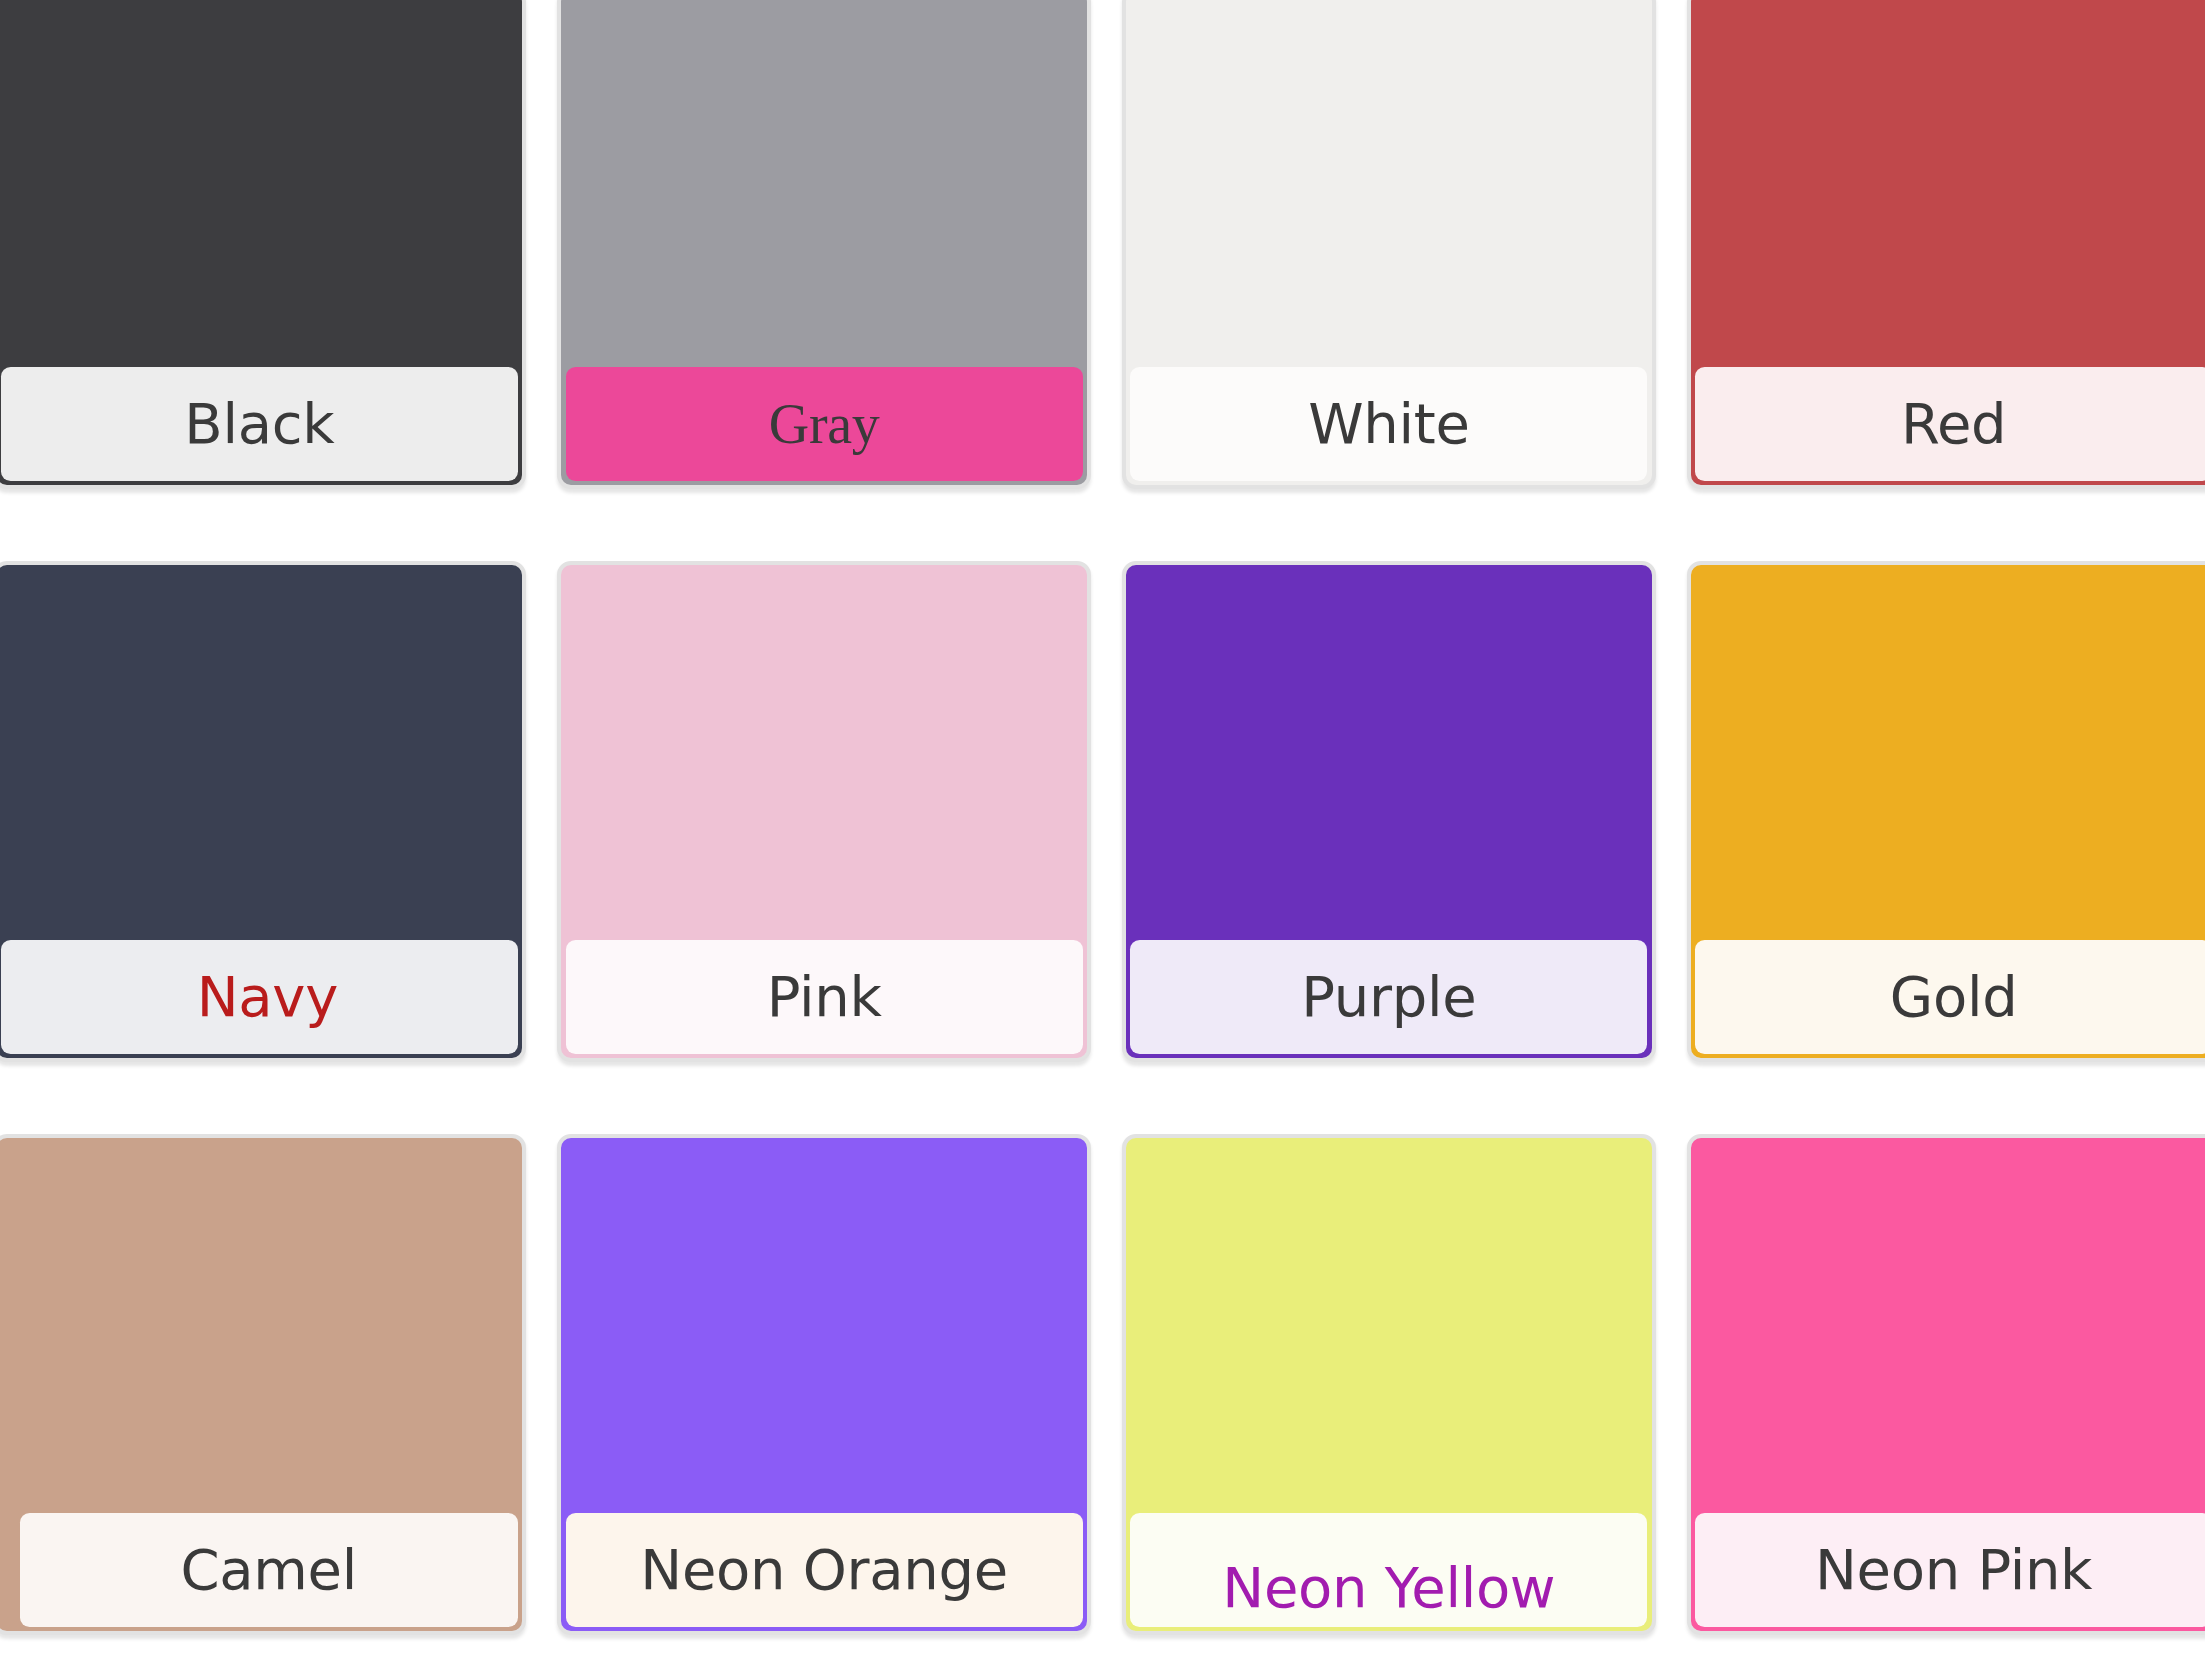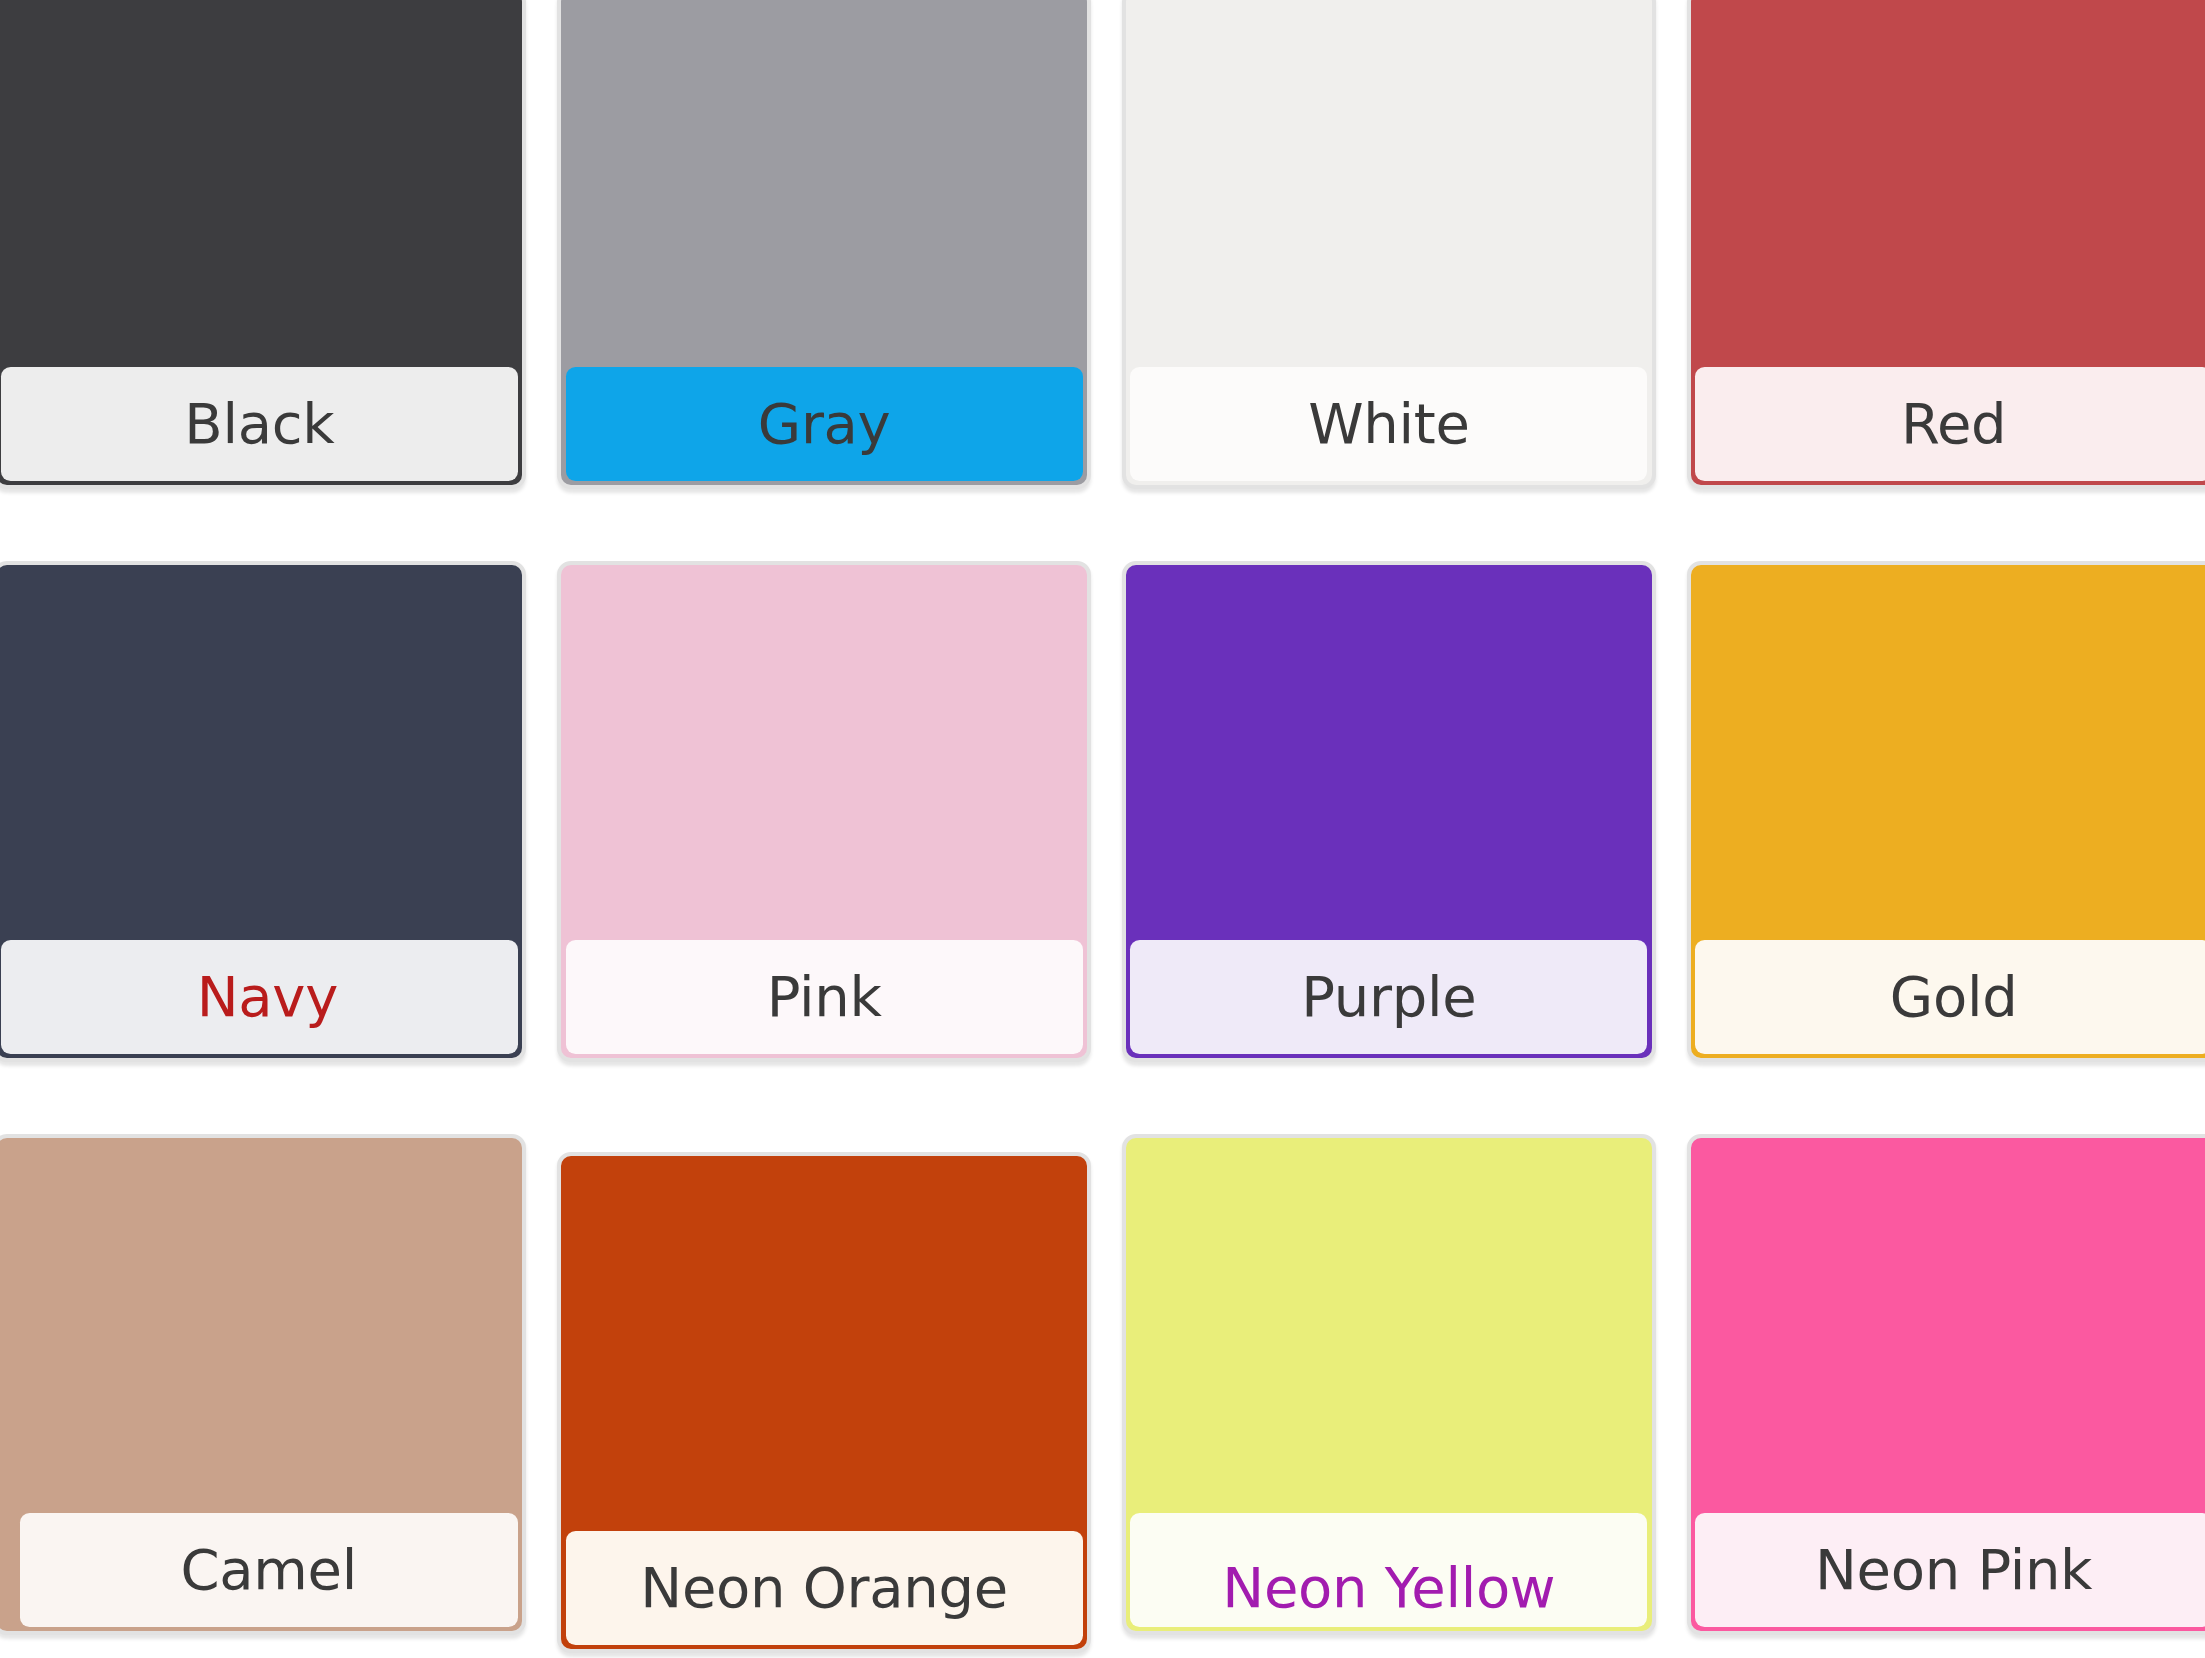--- a/index.html
+++ b/index.html
@@ -64,21 +64,21 @@
 </head>
 <body>
 
 <div class="swatch-grid">
     <div class="swatch-card" style="background: rgb(61, 61, 64); border-color: rgb(226, 226, 226);">
       <div class="swatch-label" style="background: rgb(237, 237, 237);">
         <span class="swatch-label-text" style="color: rgb(58, 58, 58);">Black</span>
       </div>
     </div>
     <div class="swatch-card" style="background: rgb(156, 156, 162); border-color: rgb(226, 226, 226);">
-      <div class="swatch-label" style="background: #0ea5e9;">
+      <div class="swatch-label" style="background: #ec4899; font-family: Liberation Serif, serif;">
         <span class="swatch-label-text" style="color: rgb(58, 58, 58);">Gray</span>
       </div>
     </div>
     <div class="swatch-card" style="background: rgb(240, 239, 237); border-color: rgb(226, 226, 226);">
       <div class="swatch-label" style="background: rgb(252, 251, 250);">
         <span class="swatch-label-text" style="color: rgb(58, 58, 58);">White</span>
       </div>
     </div>
     <div class="swatch-card" style="background: rgb(192, 72, 75); border-color: rgb(226, 226, 226);">
       <div class="swatch-label" style="background: rgb(250, 237, 238);">
@@ -103,21 +103,21 @@
     <div class="swatch-card" style="background: rgb(237, 174, 33); border-color: rgb(226, 226, 226);">
       <div class="swatch-label" style="background: rgb(253, 248, 238);">
         <span class="swatch-label-text" style="color: rgb(58, 58, 58);">Gold</span>
       </div>
     </div>
     <div class="swatch-card" style="background: rgb(201, 162, 139); border-color: rgb(226, 226, 226);">
       <div class="swatch-label" style="background: rgb(250, 245, 242); margin-left: 23px;">
         <span class="swatch-label-text" style="color: rgb(58, 58, 58);">Camel</span>
       </div>
     </div>
-    <div class="swatch-card" style="background: #c2410c; border-color: rgb(226, 226, 226); margin-top: 18px;">
+    <div class="swatch-card" style="background: #8b5cf6; border-color: rgb(226, 226, 226);">
       <div class="swatch-label" style="background: rgb(253, 245, 236);">
         <span class="swatch-label-text" style="color: rgb(58, 58, 58);">Neon Orange</span>
       </div>
     </div>
     <div class="swatch-card" style="background: rgb(233, 238, 122); border-color: rgb(226, 226, 226);">
       <div class="swatch-label" style="background: rgb(252, 253, 243);">
         <span class="swatch-label-text" style="color: #a21caf; margin-top: 36px;">Neon Yellow</span>
       </div>
     </div>
     <div class="swatch-card" style="background: rgb(251, 89, 160); border-color: rgb(226, 226, 226);">

